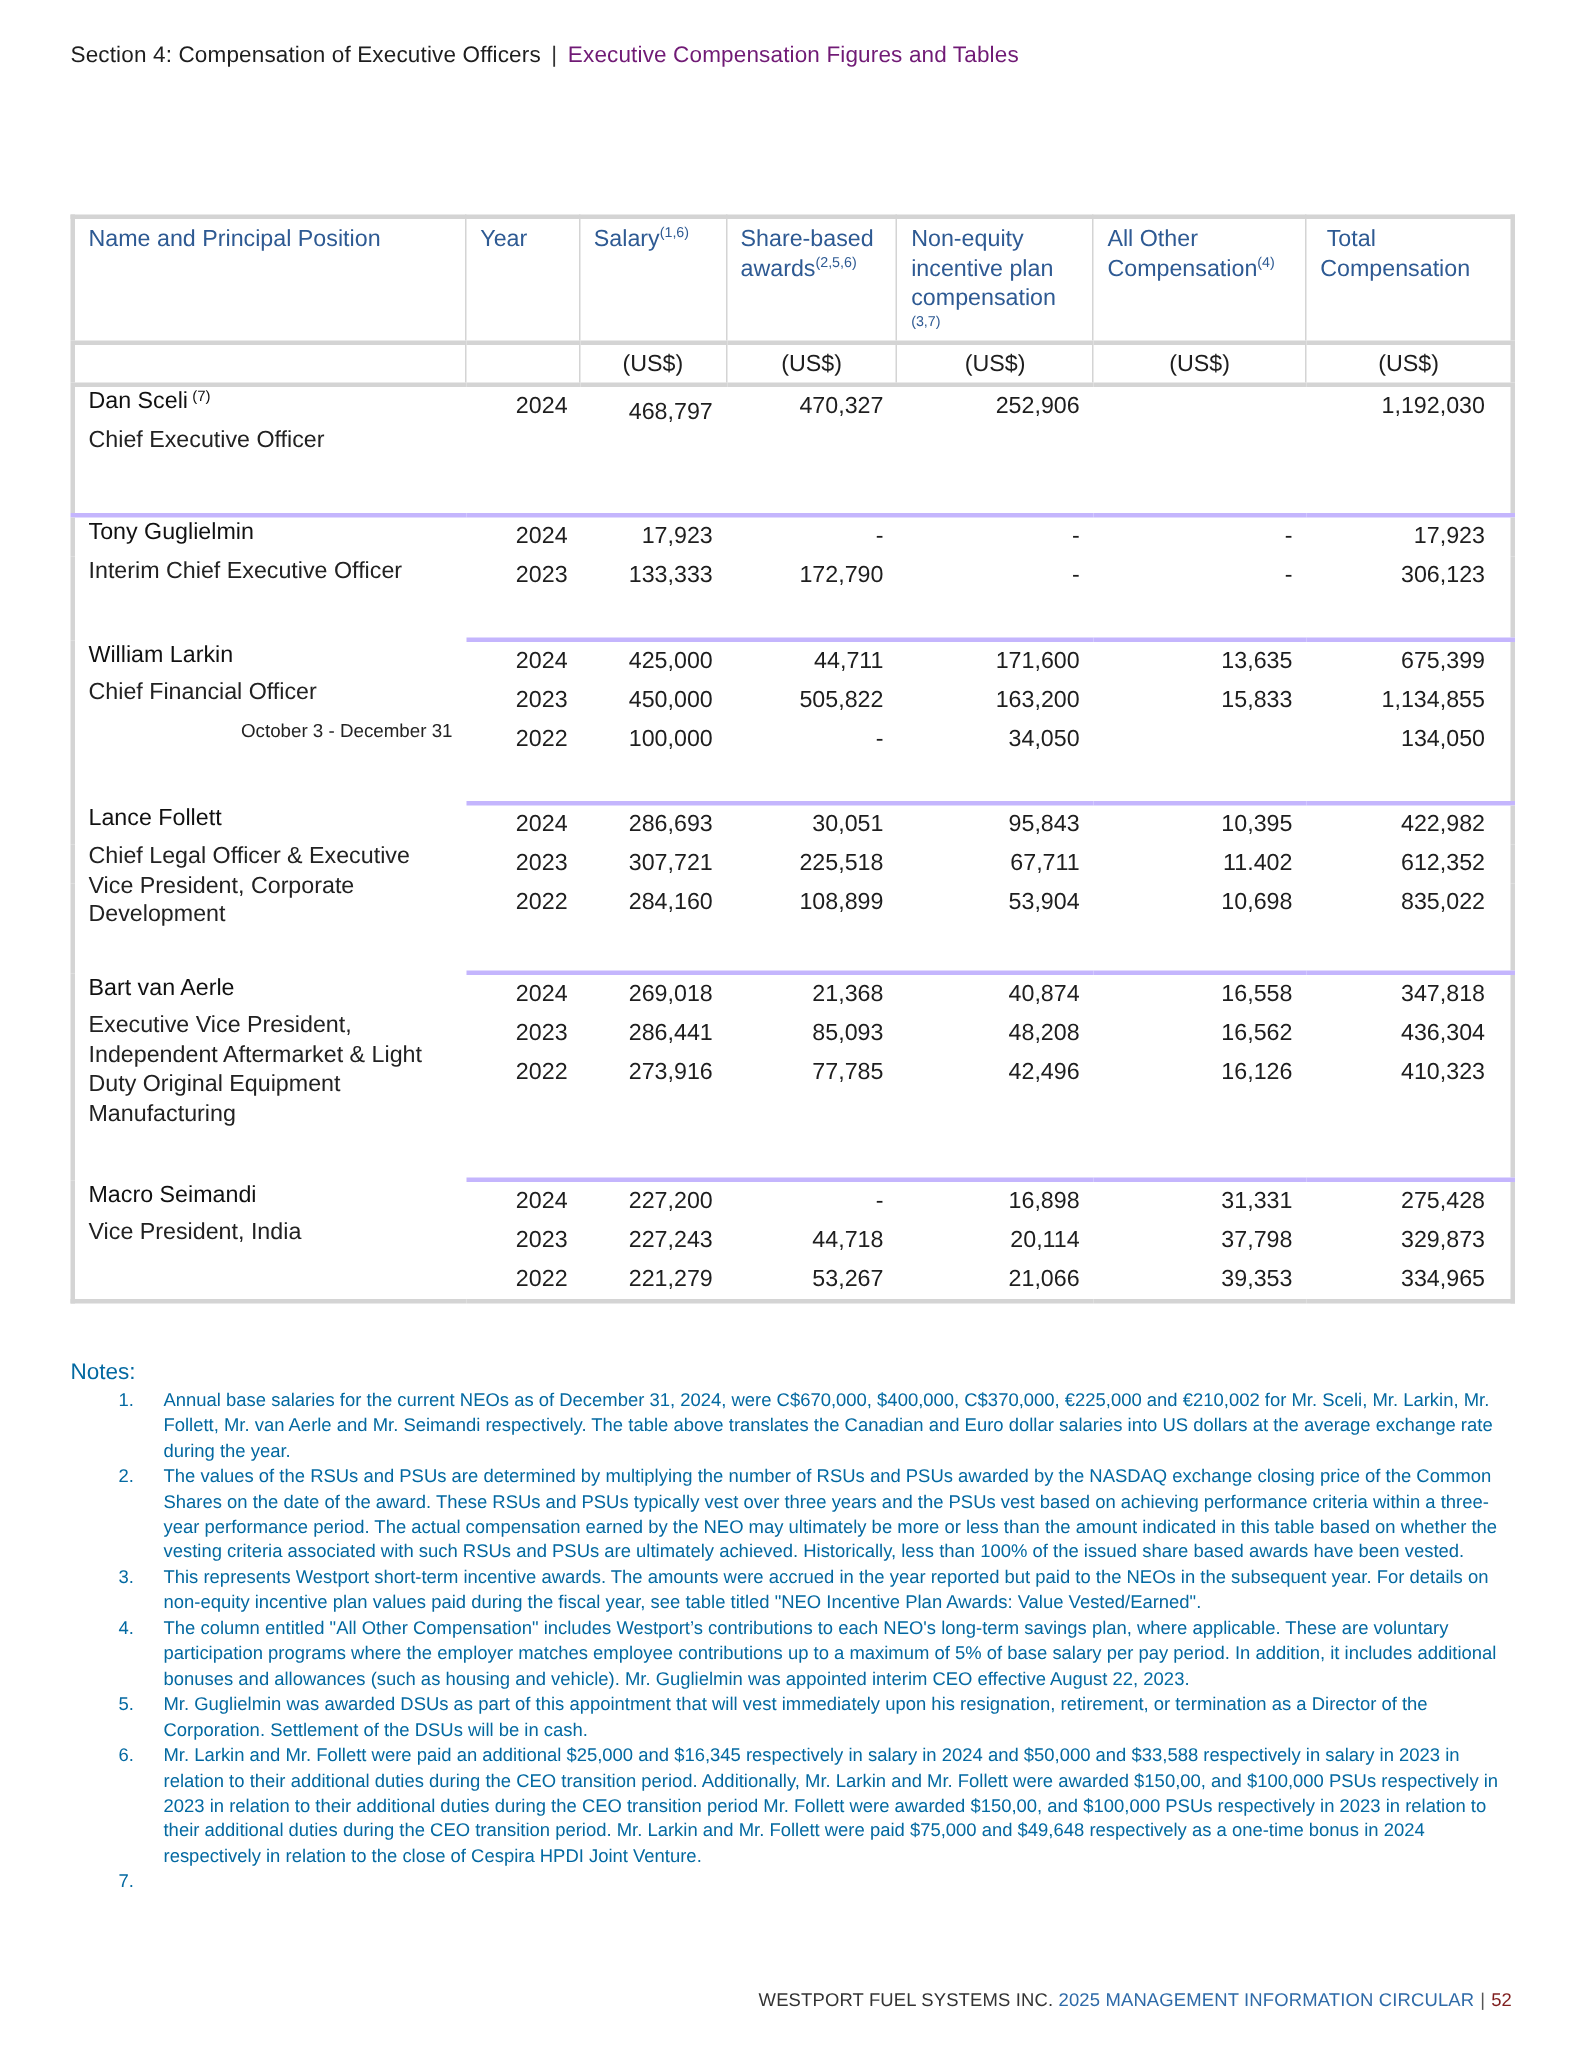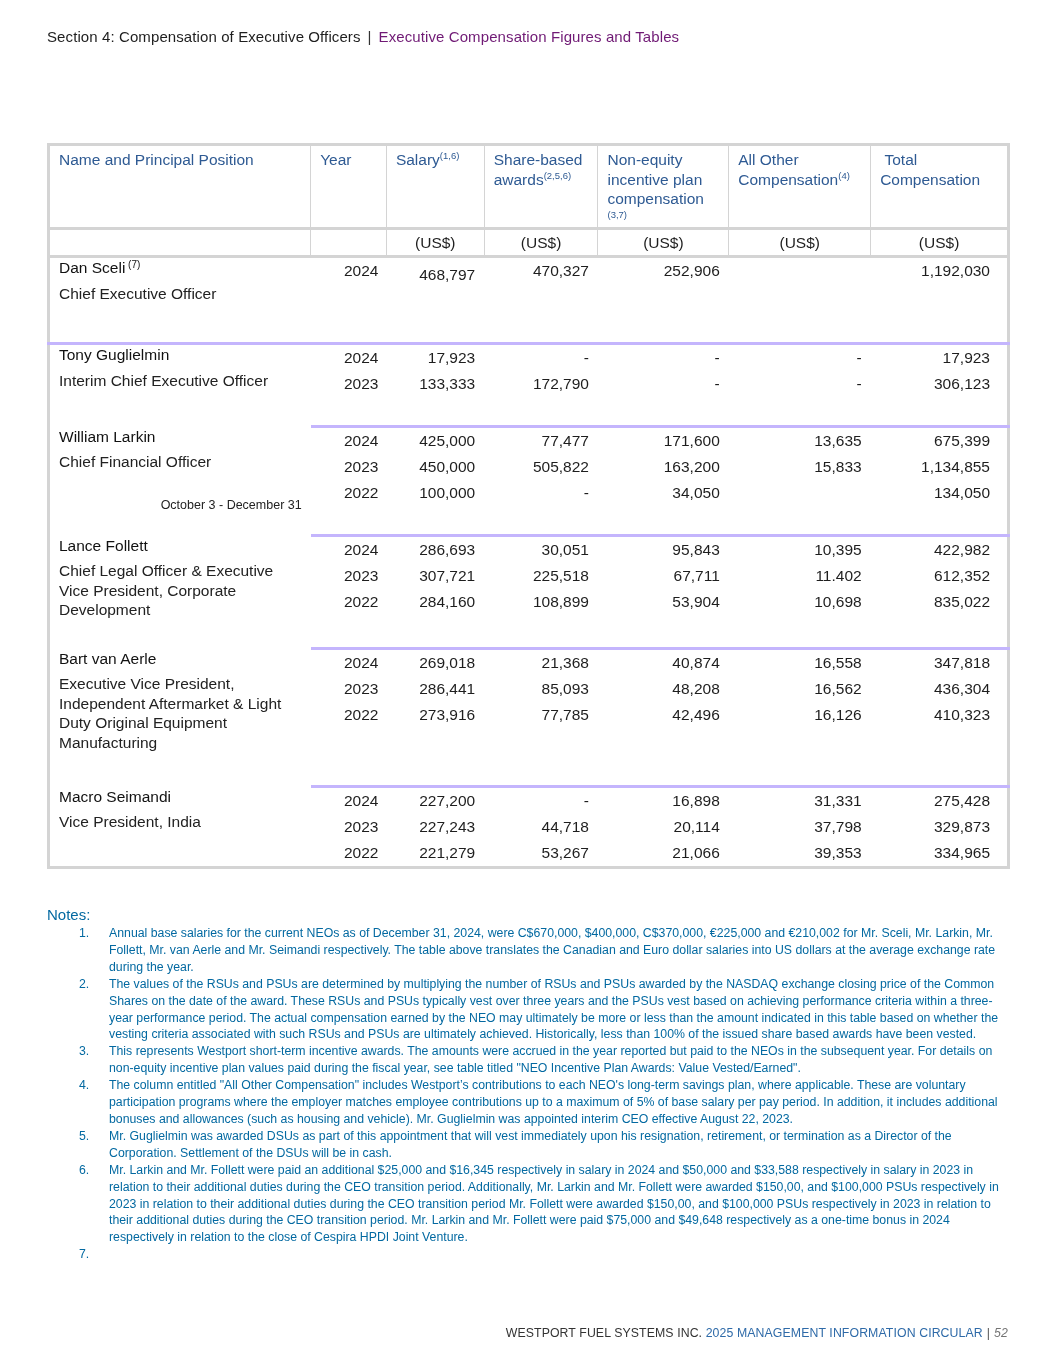--- a/index.html
+++ b/index.html
@@ -68,21 +68,21 @@
   .notes ol { margin: 0; padding: 0; list-style: none; }
   .notes li { position: relative; padding-left: 62px; }
   .notes li .n { position: absolute; left: 32px; top: 0; }
 
   .footer {
     position: absolute; right: 47px; top: 1326px; font-size: 12.3px; white-space: nowrap; letter-spacing: 0.1px;
   }
   .footer .co { color: #333; }
   .footer .doc { color: #2e6aa8; }
   .footer .bar { color: #555; margin: 0 4px; }
-  .footer .pg { color: #737373; font-style: italic; }
+  .footer .pg { color: #7f1d1d; }
 </style>
 </head>
 <body>
 
 <div class="page-header">
   <span class="section">Section 4: Compensation of Executive Officers</span><span class="sep">|</span><span class="subtitle">Executive Compensation Figures and Tables</span>
 </div>
 
 <table class="comp">
   <colgroup>
@@ -149,25 +149,25 @@
         <td class="num c-neq-td" style="height: 54px; line-height: 26px; vertical-align: top;">-</td>
         <td class="num c-other-td" style="height: 54px; line-height: 26px; vertical-align: top;">-</td>
         <td class="num c-total-td" style="height: 54px; line-height: 26px; vertical-align: top;">306,123</td>
       </tr>
     </tbody>
     <tbody class="group">
       <tr>
         <td class="name-cell" rowspan="3" style="padding-top: 3px;">
           <span class="nm" style="margin-bottom: 6px;">William Larkin</span>
           <span class="pos">Chief Financial Officer</span>
-          <span class="period" style="margin-top: 24px;">October 3 - December 31</span>
+          <span class="period" style="margin-top: 6px;">October 3 - December 31</span>
         </td>
         <td class="num c-year-td" style="height: 26px; line-height: 26px; padding-top: 0px;">2024</td>
         <td class="num c-sal-td" style="height: 26px; line-height: 26px; padding-top: 0px;">425,000</td>
-        <td class="num c-share-td" style="height: 26px; line-height: 26px; padding-top: 0px;">77,477</td>
+        <td class="num c-share-td" style="height: 26px; line-height: 26px; padding-top: 0px;">44,711</td>
         <td class="num c-neq-td" style="height: 26px; line-height: 26px; padding-top: 0px;">171,600</td>
         <td class="num c-other-td" style="height: 26px; line-height: 26px; padding-top: 0px;">13,635</td>
         <td class="num c-total-td" style="height: 26px; line-height: 26px; padding-top: 0px;">675,399</td>
       </tr>
       <tr>
         <td class="num c-year-td" style="height: 26px; line-height: 26px;">2023</td>
         <td class="num c-sal-td" style="height: 26px; line-height: 26px;">450,000</td>
         <td class="num c-share-td" style="height: 26px; line-height: 26px;">505,822</td>
         <td class="num c-neq-td" style="height: 26px; line-height: 26px;">163,200</td>
         <td class="num c-other-td" style="height: 26px; line-height: 26px;">15,833</td>

